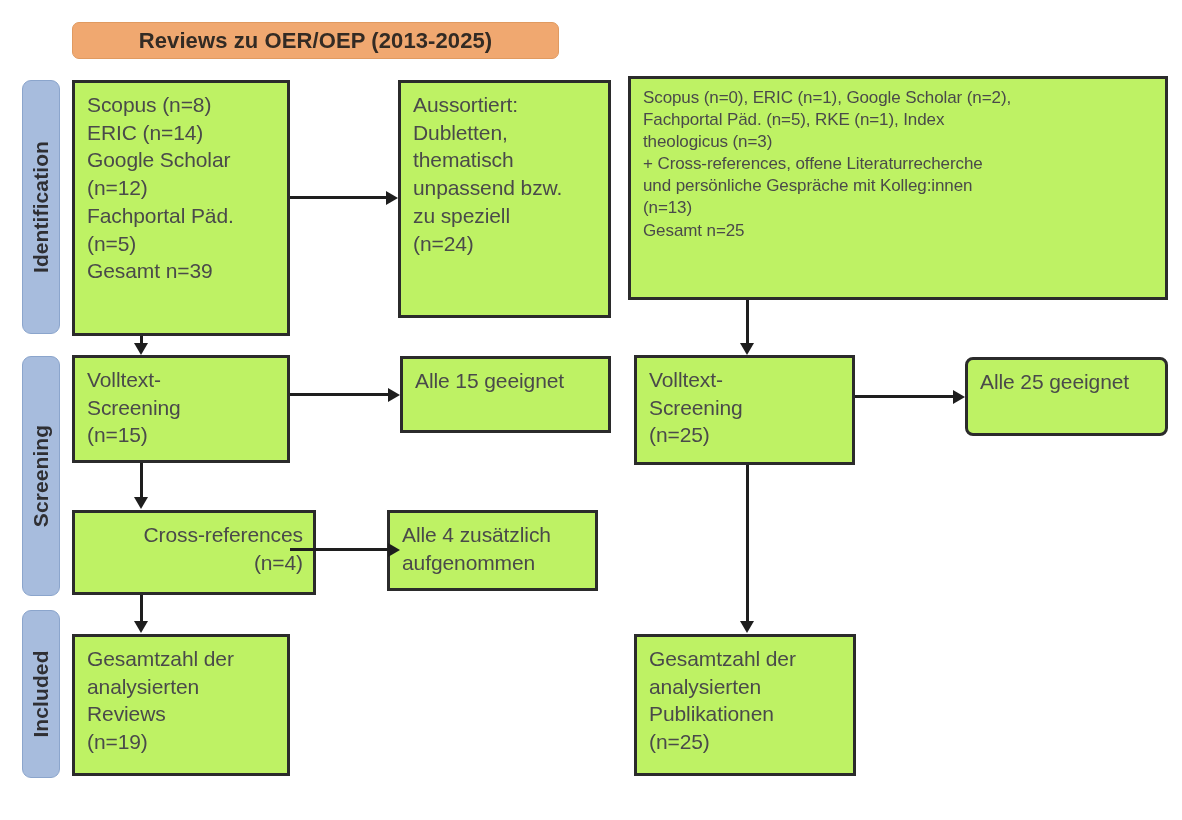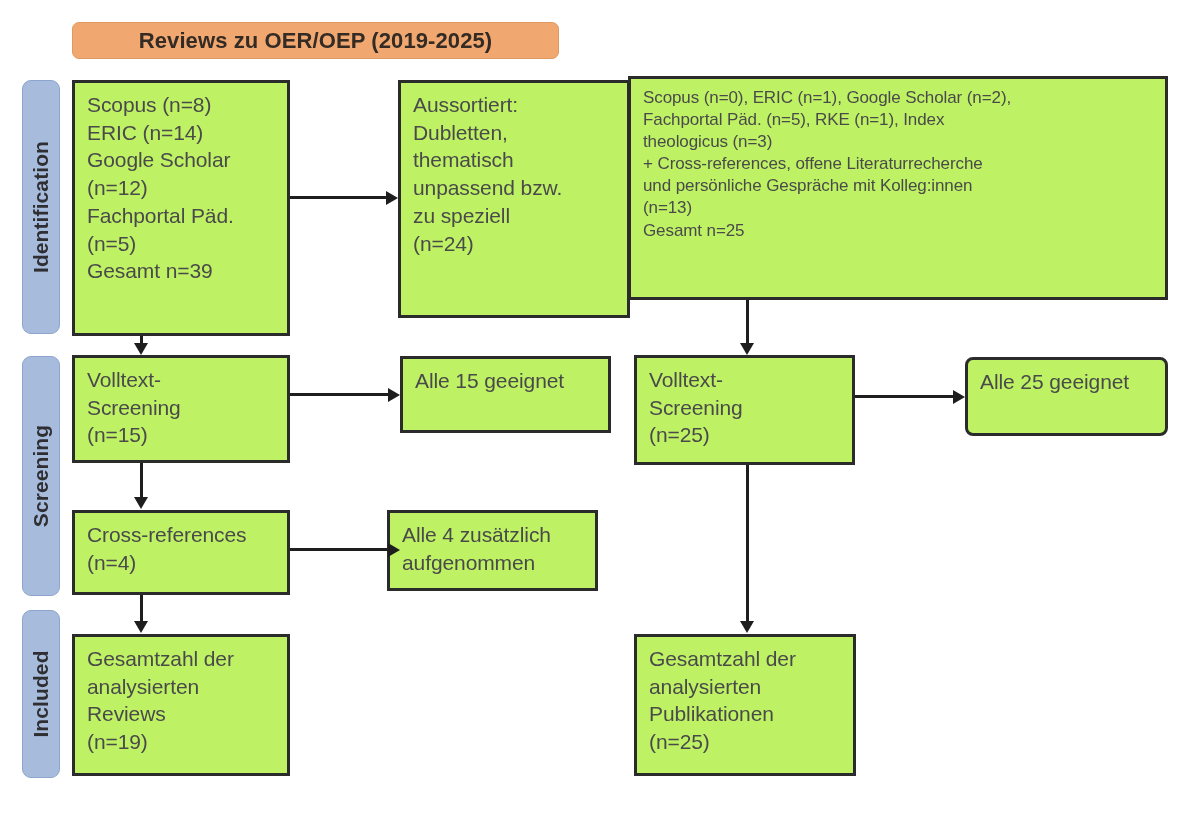--- a/index.html
+++ b/index.html
@@ -113,54 +113,54 @@
 
   <div class="stage-pill" style="left:22px; top:356px; width:38px; height:240px;">
     <span class="stage-label">Screening</span>
   </div>
 
   <div class="stage-pill" style="left:22px; top:610px; width:38px; height:168px;">
     <span class="stage-label">Included</span>
   </div>
 
   <div class="col-header" style="left:72px; top:22px; width:487px; height:37px;">
-    <span>Reviews zu OER/OEP (2019-2025)</span>
+    <span>Reviews zu OER/OEP (2013-2025)</span>
   </div>
 
 
   <div class="flow-box" style="left:72px; top:80px; width:218px; height:256px;">
     <div class="box-text">Scopus (n=8)
 ERIC (n=14)
 Google Scholar
 (n=12)
 Fachportal Päd.
 (n=5)
 Gesamt n=39</div>
   </div>
 
-  <div class="flow-box" style="left:398px; top:80px; width:232px; height:238px;">
+  <div class="flow-box" style="left:398px; top:80px; width:213px; height:238px;">
     <div class="box-text">Aussortiert:
 Dubletten,
 thematisch
 unpassend bzw.
 zu speziell
 (n=24)</div>
   </div>
 
   <div class="flow-box" style="left:72px; top:355px; width:218px; height:108px;">
     <div class="box-text">Volltext-
 Screening
 (n=15)</div>
   </div>
 
   <div class="flow-box" style="left:400px; top:356px; width:211px; height:77px;">
     <div class="box-text">Alle 15 geeignet</div>
   </div>
 
-  <div class="flow-box" style="left:72px; top:510px; width:218px; height:85px;">
+  <div class="flow-box" style="left:72px; top:510px; width:244px; height:85px;text-align:right;">
     <div class="box-text">Cross-references
 (n=4)</div>
   </div>
 
   <div class="flow-box" style="left:387px; top:510px; width:211px; height:81px;">
     <div class="box-text">Alle 4 zusätzlich
 aufgenommen</div>
   </div>
 
   <div class="flow-box" style="left:72px; top:634px; width:218px; height:142px;">

